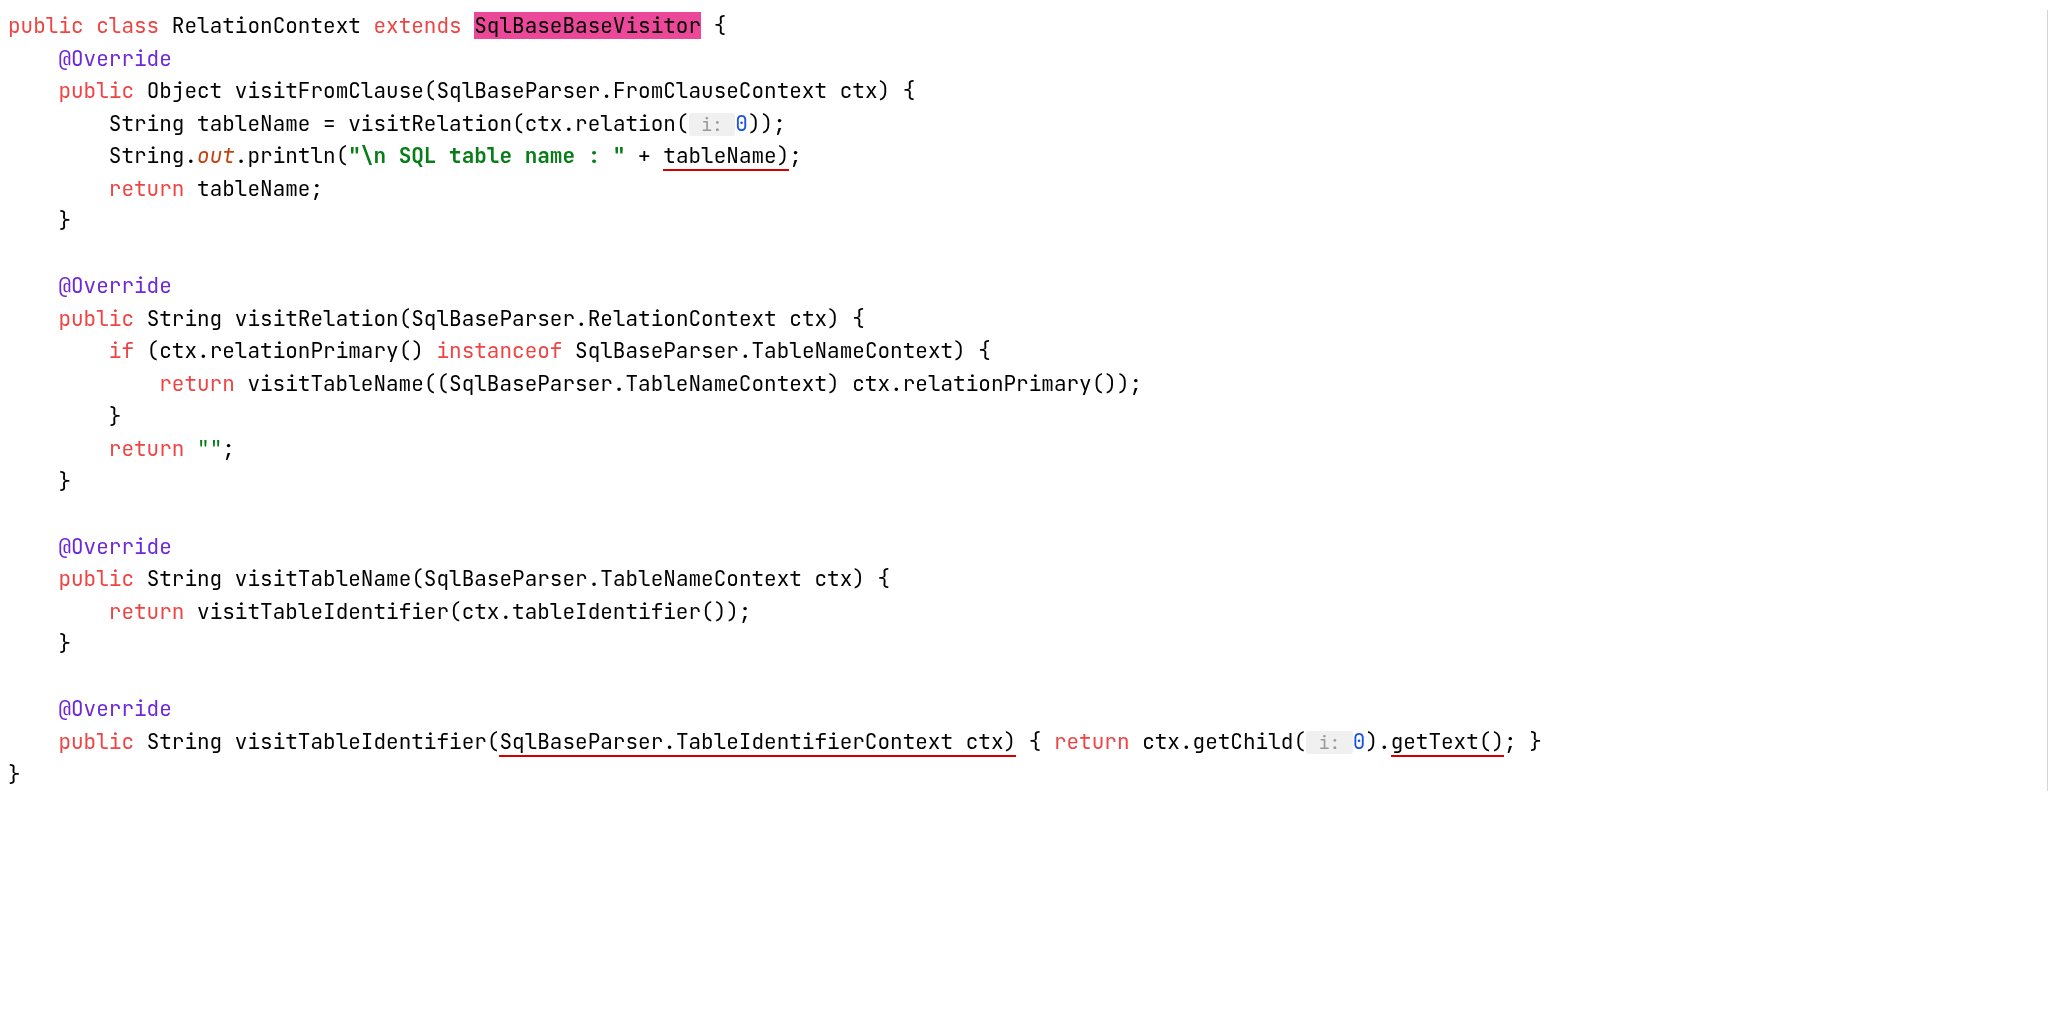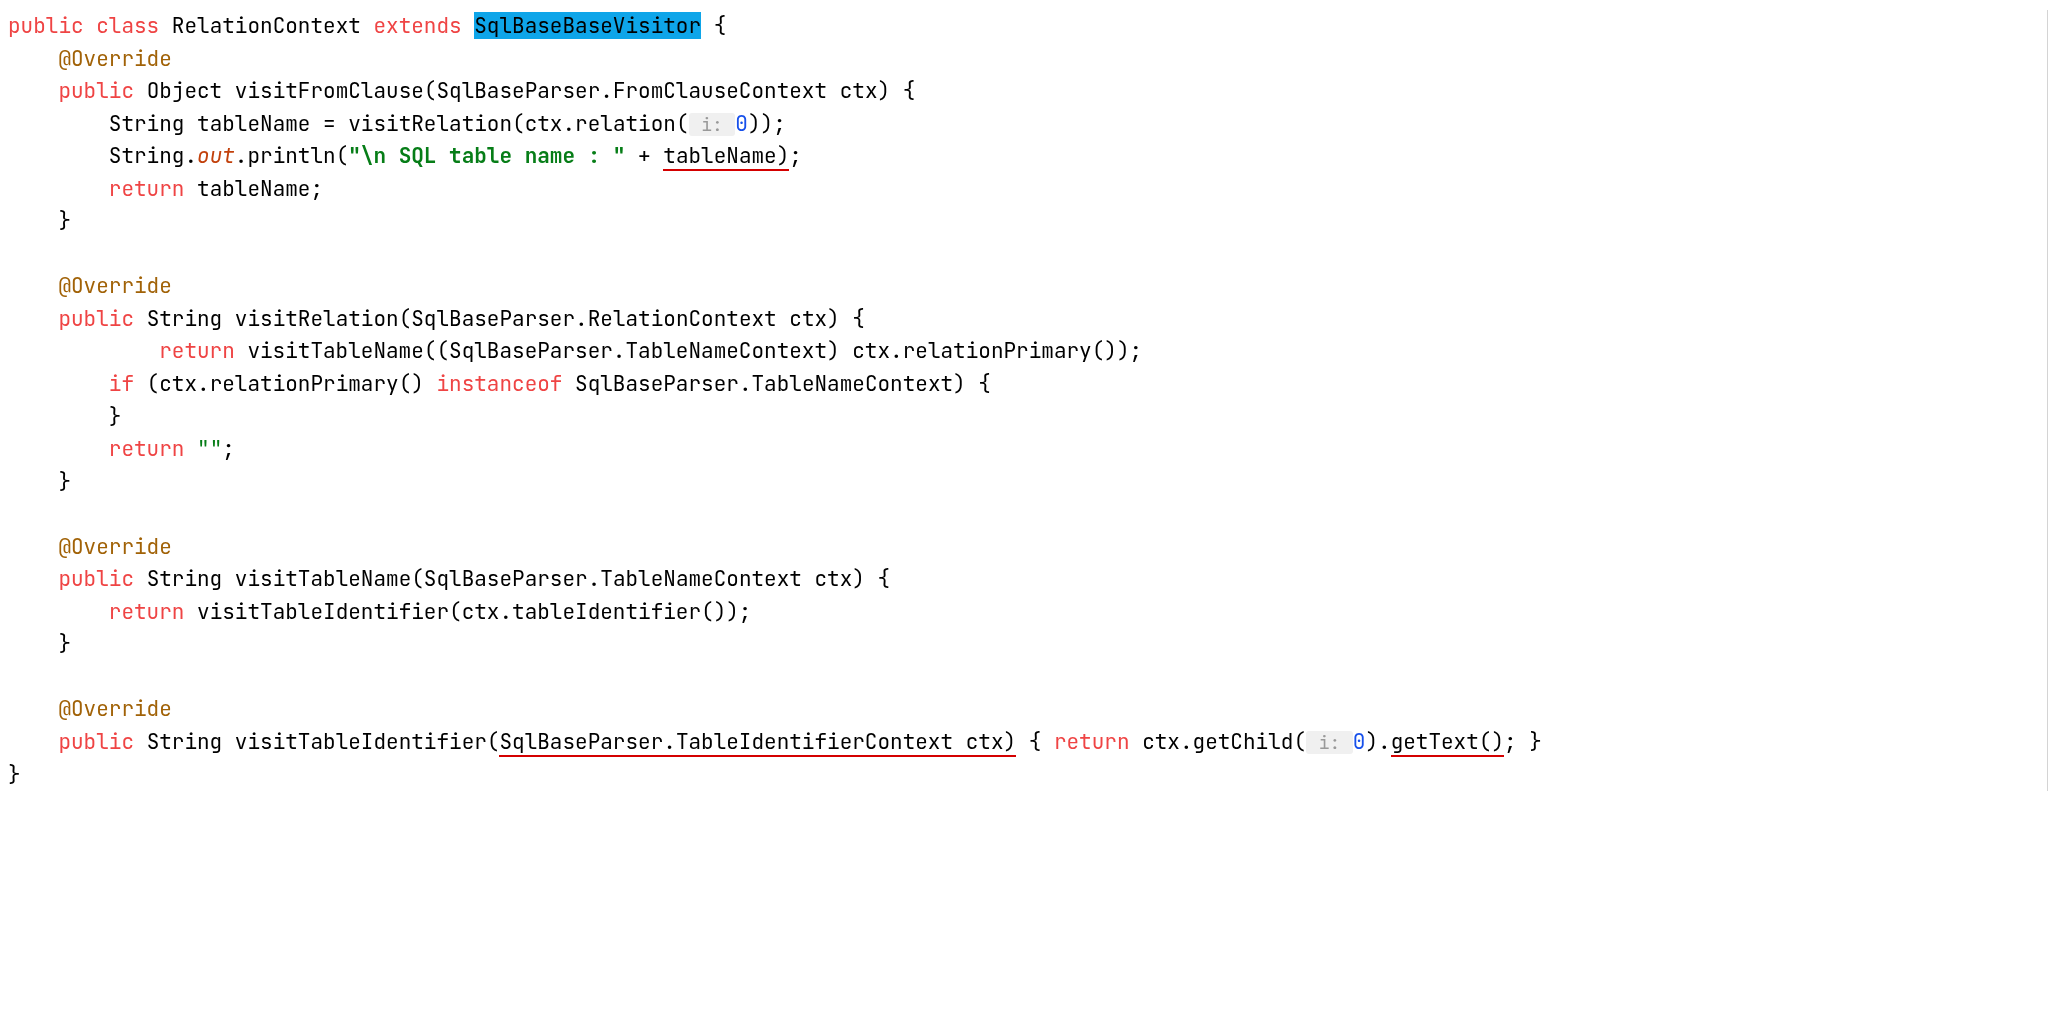--- a/index.html
+++ b/index.html
@@ -16,48 +16,48 @@
     display: table;
     width: 100%;
     border-right: 1px solid #d4d4d4;
   }
   .line {
     display: block;
     white-space: pre;
     padding-left: 8px;
   }
   .kw { color: #ef4444; font-weight: normal; }
-  .annotation { color: #a16207; }
+  .annotation { color: #6d28d9; }
   .string { color: #067d17; font-weight: bold; }
   .string-normal { color: #067d17; }
   .number { color: #1750eb; }
   .field { color: #c2410c; font-style: italic; }
   .param-hint { color: #999999; background: #f0f0f0; padding: 0 2px; border-radius: 3px; font-size: 0.85em; }
-  .highlighted { background: #0ea5e9; }
+  .highlighted { background: #ec4899; }
   .underline-red {
     border-bottom: 2.5px solid #d40000;
     padding-bottom: 0;
   }
 </style>
 </head>
 <body>
 
 <div class="code-container">
 <span class="line"><span class="kw">public</span> <span class="kw">class</span> <span>RelationContext</span> <span class="kw">extends</span> <span class="highlighted">SqlBaseBaseVisitor</span> {</span>
 <span class="line">    <span class="annotation">@Override</span></span>
 <span class="line">    <span class="kw">public</span> <span>Object</span> <span>visitFromClause</span>(<span>SqlBaseParser</span>.<span>FromClauseContext</span> <span>ctx</span>) {</span>
 <span class="line">        <span>String</span> <span>tableName</span> = <span>visitRelation</span>(<span>ctx</span>.<span>relation</span>(<span class="param-hint"> i: </span><span class="number">0</span>));</span>
 <span class="line">        <span>String</span>.<span class="field">out</span>.<span>println</span>(<span class="string">"\n SQL table name : "</span> + <span class="underline-red"><span>tableName</span>)</span>;</span>
 <span class="line">        <span class="kw">return</span> <span>tableName</span>;</span>
 <span class="line">    }</span>
 <span class="line"> </span>
 <span class="line">    <span class="annotation">@Override</span></span>
 <span class="line">    <span class="kw">public</span> <span>String</span> <span>visitRelation</span>(<span>SqlBaseParser</span>.<span>RelationContext</span> <span>ctx</span>) {</span>
+<span class="line">        <span class="kw">if</span> (<span>ctx</span>.<span>relationPrimary</span>() <span class="kw">instanceof</span> <span>SqlBaseParser</span>.<span>TableNameContext</span>) {</span>
 <span class="line">            <span class="kw">return</span> <span>visitTableName</span>((<span>SqlBaseParser</span>.<span>TableNameContext</span>) <span>ctx</span>.<span>relationPrimary</span>());</span>
-<span class="line">        <span class="kw">if</span> (<span>ctx</span>.<span>relationPrimary</span>() <span class="kw">instanceof</span> <span>SqlBaseParser</span>.<span>TableNameContext</span>) {</span>
 <span class="line">        }</span>
 <span class="line">        <span class="kw">return</span> <span class="string-normal">""</span>;</span>
 <span class="line">    }</span>
 <span class="line"> </span>
 <span class="line">    <span class="annotation">@Override</span></span>
 <span class="line">    <span class="kw">public</span> <span>String</span> <span>visitTableName</span>(<span>SqlBaseParser</span>.<span>TableNameContext</span> <span>ctx</span>) {</span>
 <span class="line">        <span class="kw">return</span> <span>visitTableIdentifier</span>(<span>ctx</span>.<span>tableIdentifier</span>());</span>
 <span class="line">    }</span>
 <span class="line"> </span>
 <span class="line">    <span class="annotation">@Override</span></span>

